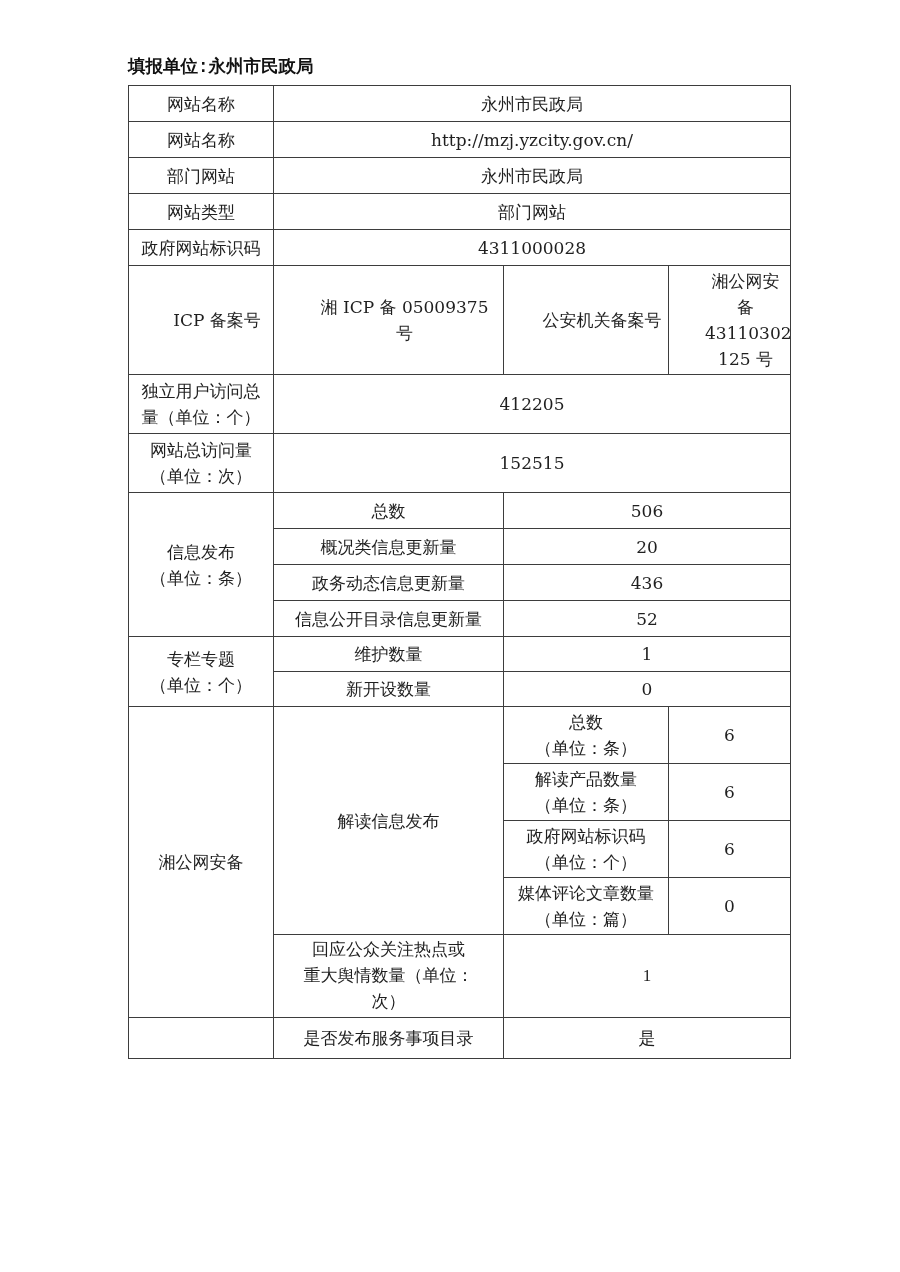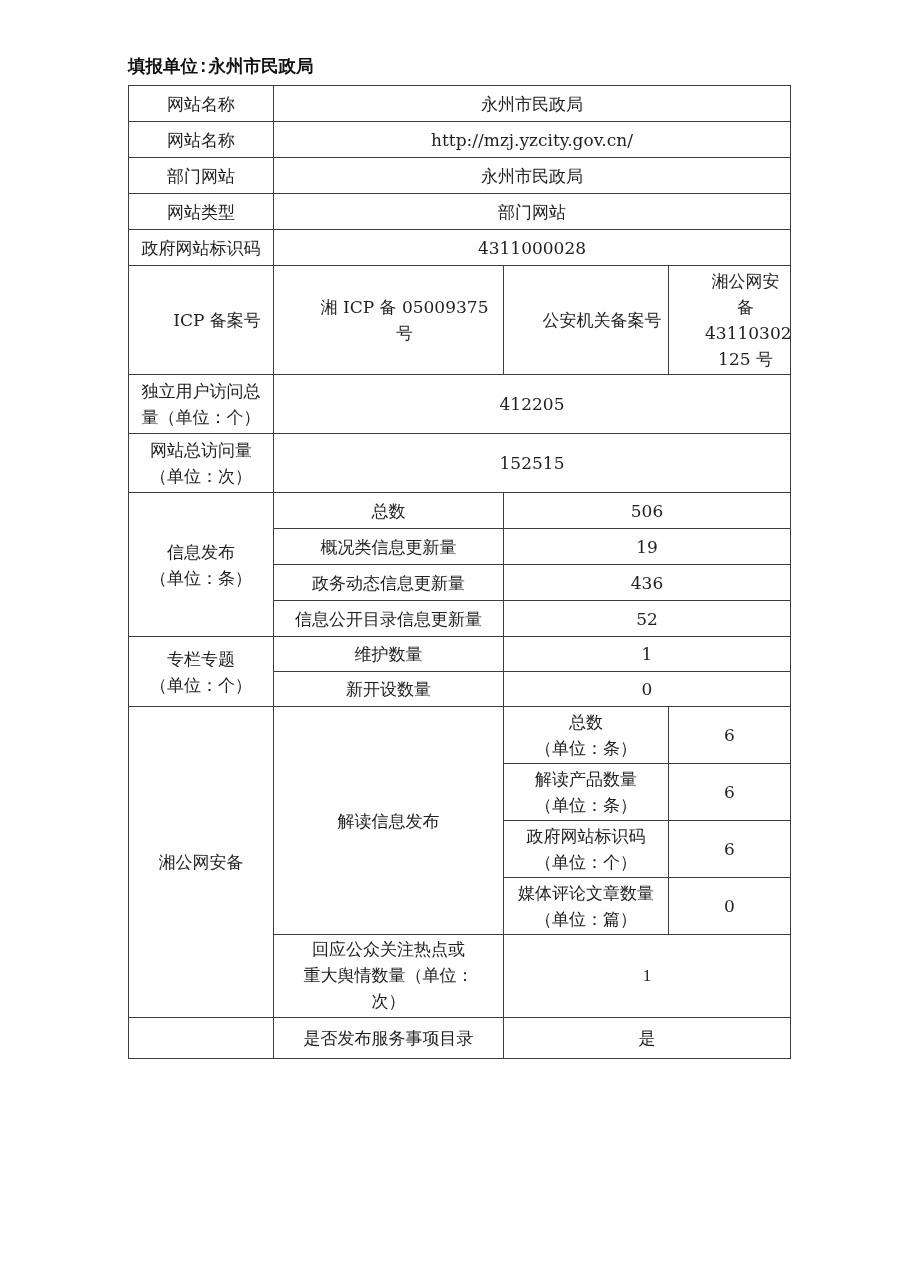--- a/index.html
+++ b/index.html
@@ -130,21 +130,21 @@
       </tr>
 
       <tr class="row-info">
         <td rowspan="4">信息发布
 （单位：条）</td>
         <td>总数</td>
         <td colspan="2">506</td>
       </tr>
       <tr class="row-info">
         <td>概况类信息更新量</td>
-        <td colspan="2">19</td>
+        <td colspan="2">20</td>
       </tr>
       <tr class="row-info">
         <td>政务动态信息更新量</td>
         <td colspan="2">436</td>
       </tr>
       <tr class="row-info">
         <td>信息公开目录信息更新量</td>
         <td colspan="2">52</td>
       </tr>
 

